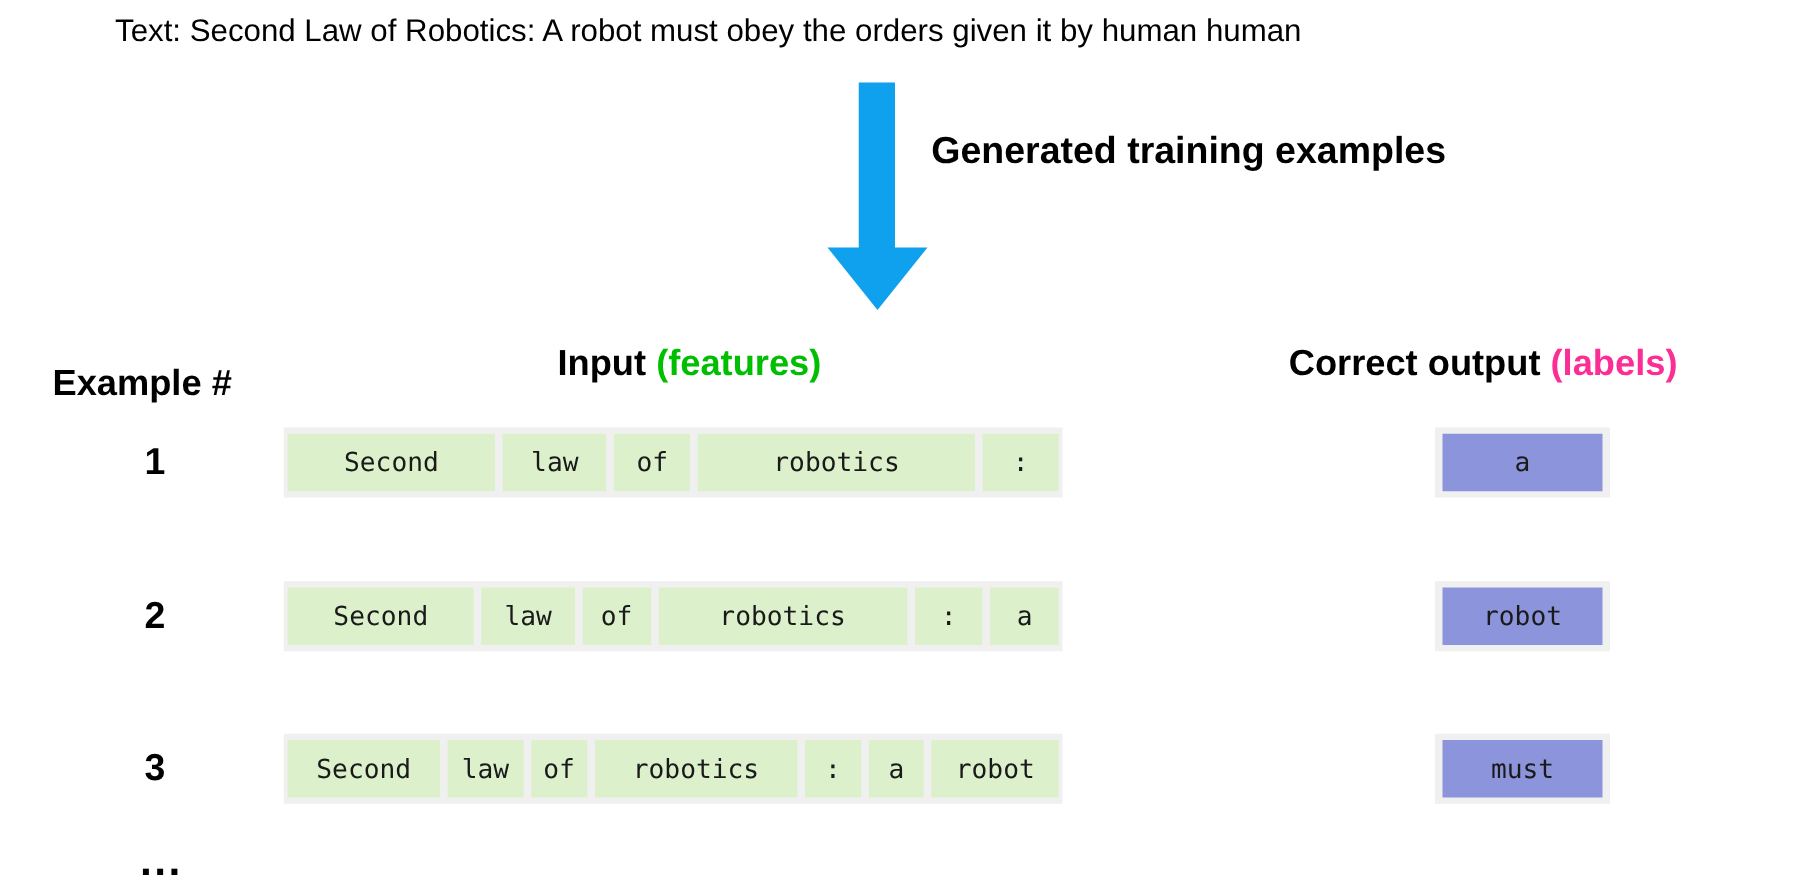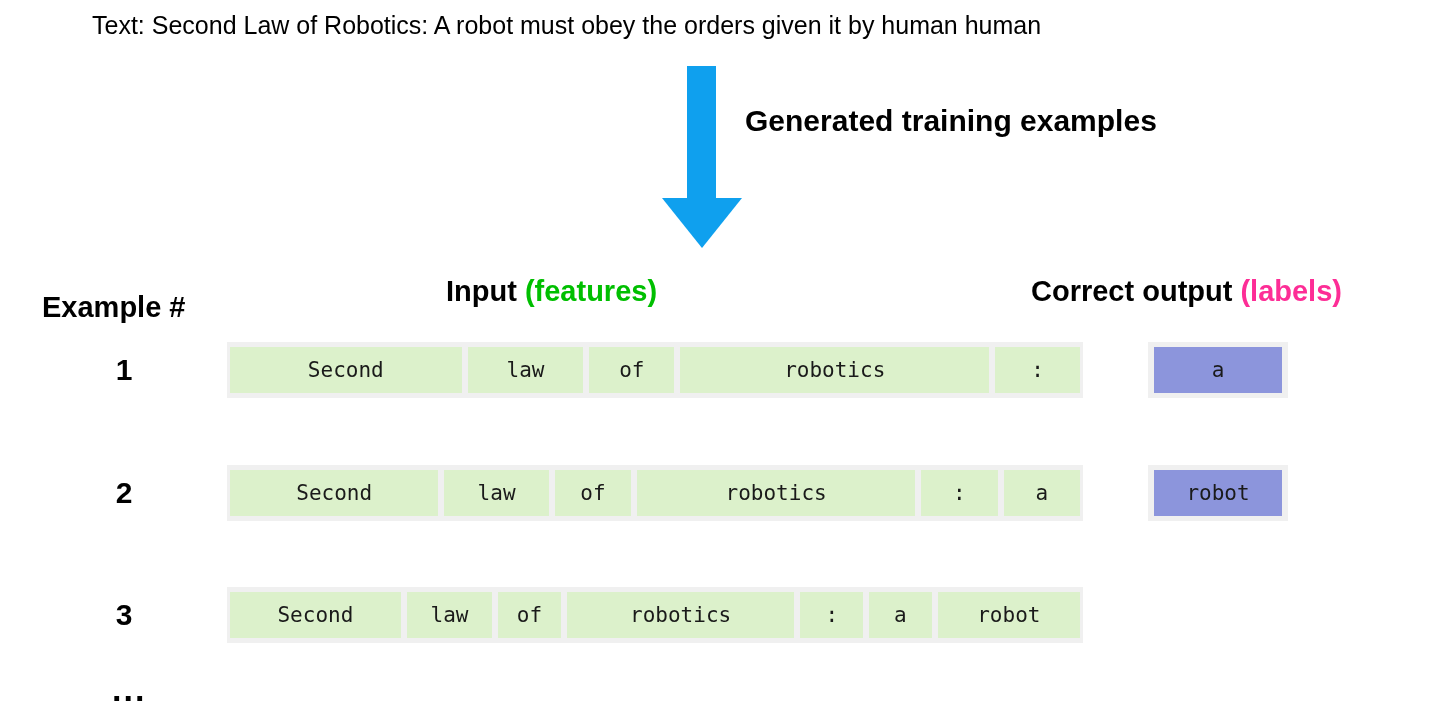--- a/index.html
+++ b/index.html
@@ -103,21 +103,21 @@
     justify-content: center;
     font-size: 30px;
     font-weight: bold;
   }
 
   
   .features {
     position: absolute;
     left: 227px;
     top: 0;
-    width: 856px;
+    width: 623px;
     height: 56px;
     background: #f0f0f0;
     display: flex;
     align-items: center;
     box-sizing: border-box;
     padding: 5px 3px;
     gap: 6px;
   }
   .token {
     background: #dcf1cb;
@@ -224,16 +224,19 @@
       <div class="row-number">3</div>
       <div class="features">
         <div class="token" style="flex: 6 1 0px;">Second</div>
         <div class="token" style="flex: 3 1 0px;">law</div>
         <div class="token" style="flex: 2.2 1 0px;">of</div>
         <div class="token" style="flex: 8 1 0px;">robotics</div>
         <div class="token" style="flex: 2.2 1 0px;">:</div>
         <div class="token" style="flex: 2.2 1 0px;">a</div>
         <div class="token" style="flex: 5 1 0px;">robot</div>
       </div>
+      <div class="label-track">
+        <div class="label-cell">must</div>
+      </div>
     </div>
   </div>
 
 <div class="ellipsis">...</div>
 
 </body></html>

